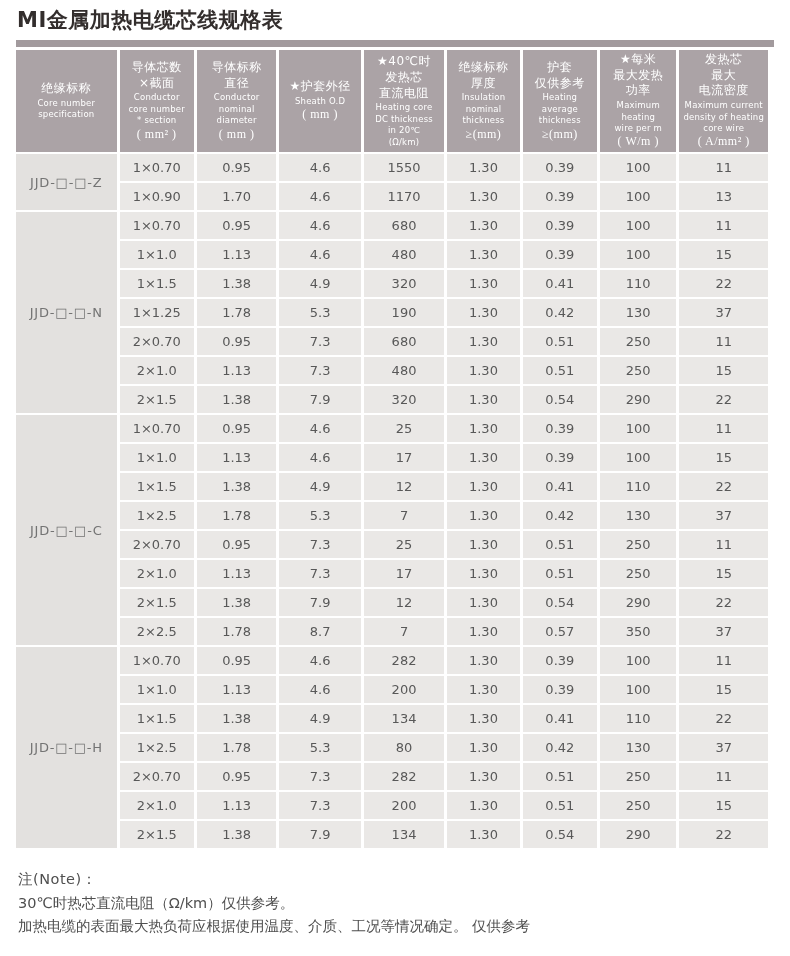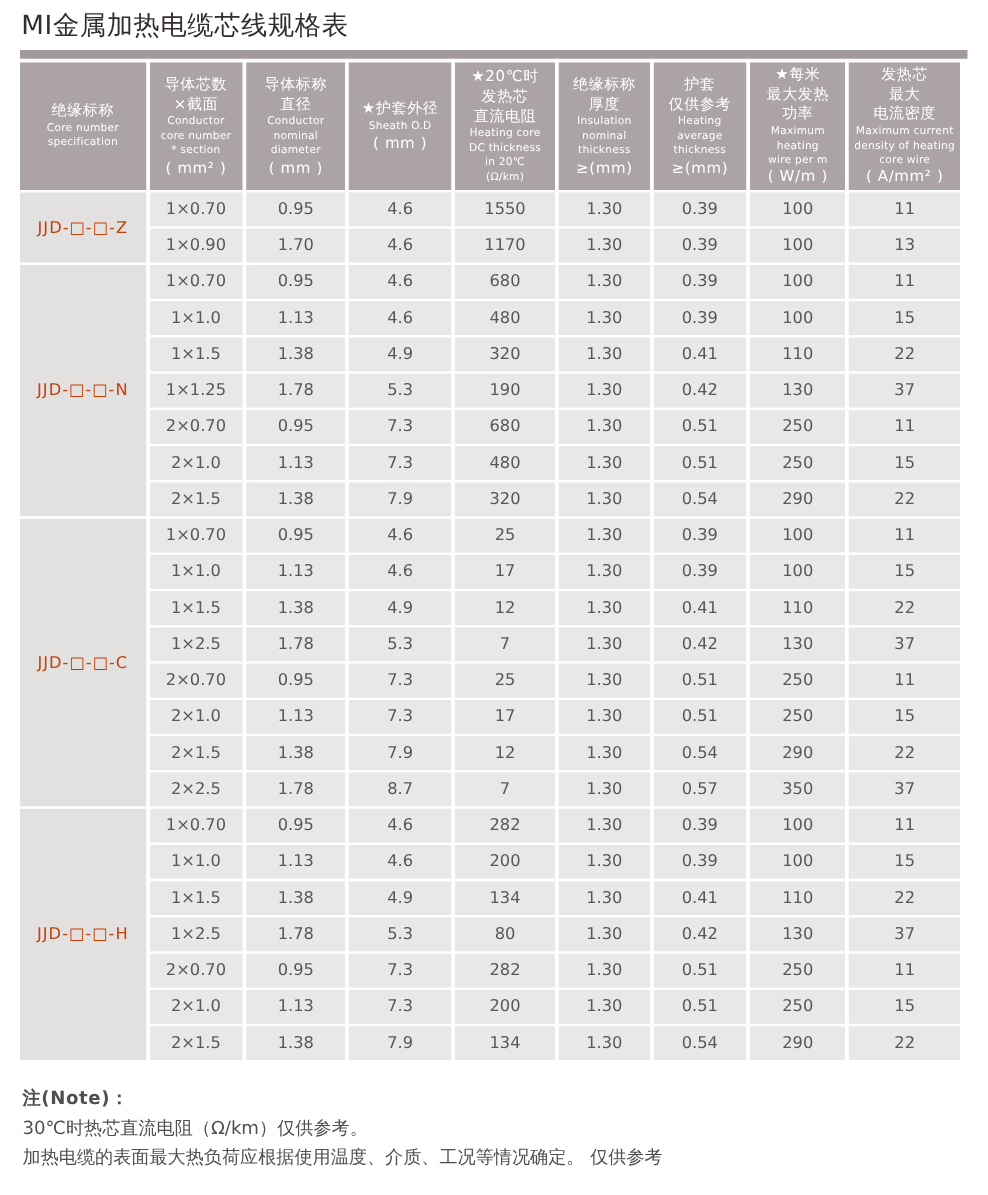--- a/index.html
+++ b/index.html
@@ -17,47 +17,47 @@
   html,body{margin:0;padding:0;}
   body{
     width:790px;height:956px;background:var(--page-bg);
     font-family:"DejaVu Sans","Liberation Sans",sans-serif;
     overflow:hidden;
   }
   .page{padding:0 16px;}
   h1.title{
     margin:7px 0 7px 1px;
     font-size:21px;line-height:1.25;
-    font-weight:400;color:var(--title-text);
+    font-weight:700;color:var(--title-text);
     letter-spacing:0.5px;
   }
   .top-bar{height:7px;background:var(--bar);width:758px;}
   table.spec{
     border-collapse:separate;border-spacing:3px 2px;
     table-layout:fixed;width:758px;margin:1px -3px 0 -3px;
   }
   th{
     background:var(--header-bg);color:var(--header-text);
     font-weight:400;vertical-align:middle;text-align:center;
     height:96px;padding:2px 0;
   }
   th .cn{font-size:12px;line-height:1.3;letter-spacing:0.5px;}
   th .en{font-size:8.5px;line-height:1.35;margin-top:1px;letter-spacing:0.2px;}
-  th .unit{font-size:12px;line-height:1.3;letter-spacing:0.5px;}
+  th .unit{font-size:12px;line-height:1.3;letter-spacing:0.5px;font-family:Liberation Serif, serif;}
   td{
     background:var(--cell-bg);color:var(--cell-text);
     text-align:center;vertical-align:middle;
     height:27px;font-size:13px;padding:0;
   }
   td.group{
-    background:var(--group-bg);color:#c2410c;
+    background:var(--group-bg);color:#737373;
     font-size:13px;letter-spacing:0.8px;
   }
   .notes{margin:18px 0 0 2px;color:var(--note-text);font-size:14.5px;line-height:1.62;}
-  .notes .note-label{letter-spacing:0.5px;font-weight:bold;}
+  .notes .note-label{letter-spacing:0.5px;}
 </style>
 </head>
 <body>
 
 <div class="page">
   <h1 class="title">MI金属加热电缆芯线规格表</h1>
   <div class="top-bar"></div>
   <table class="spec">
     <colgroup>
       <col style="width:100px">
@@ -109,21 +109,21 @@
             <div class="cn">
               <div>★护套外径</div>
             </div>
             <div class="en">
               <div>Sheath O.D</div>
             </div>
             <div class="unit">( mm )</div>
           </th>
           <th>
             <div class="cn">
-              <div>★20℃时</div>
+              <div>★40℃时</div>
               <div>发热芯</div>
               <div>直流电阻</div>
             </div>
             <div class="en">
               <div>Heating core</div>
               <div>DC thickness</div>
               <div>in 20℃</div>
               <div>(Ω/km)</div>
             </div>
           </th>

